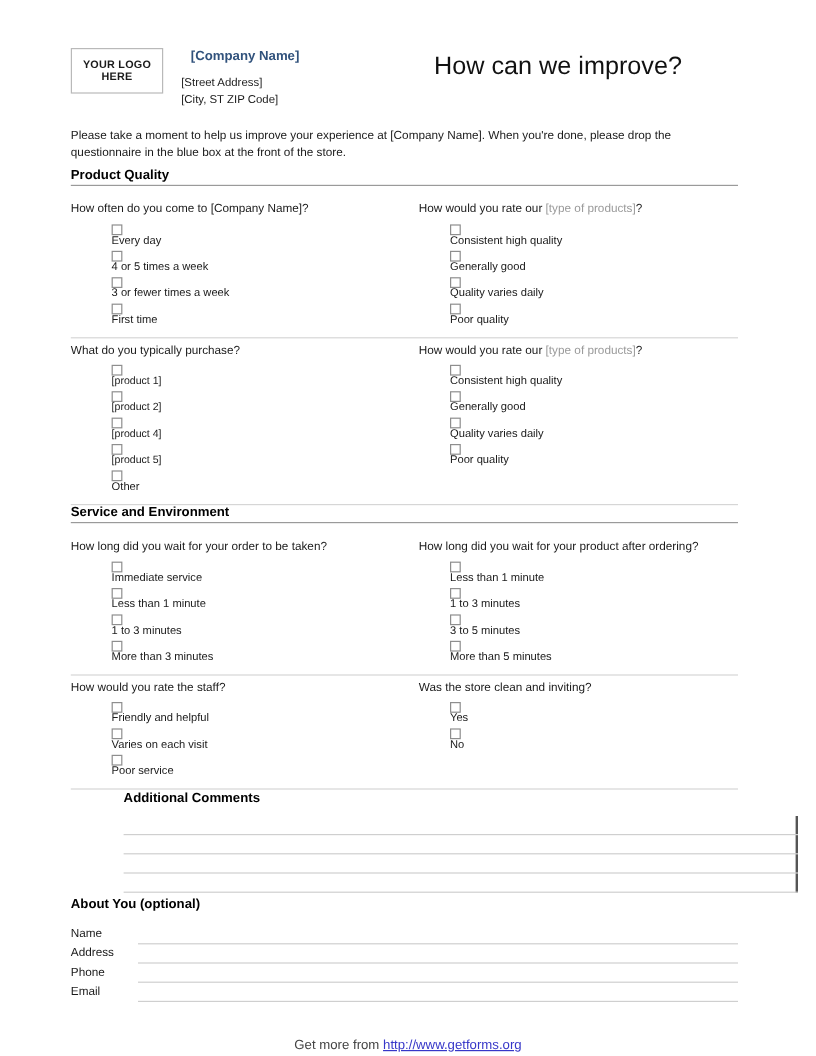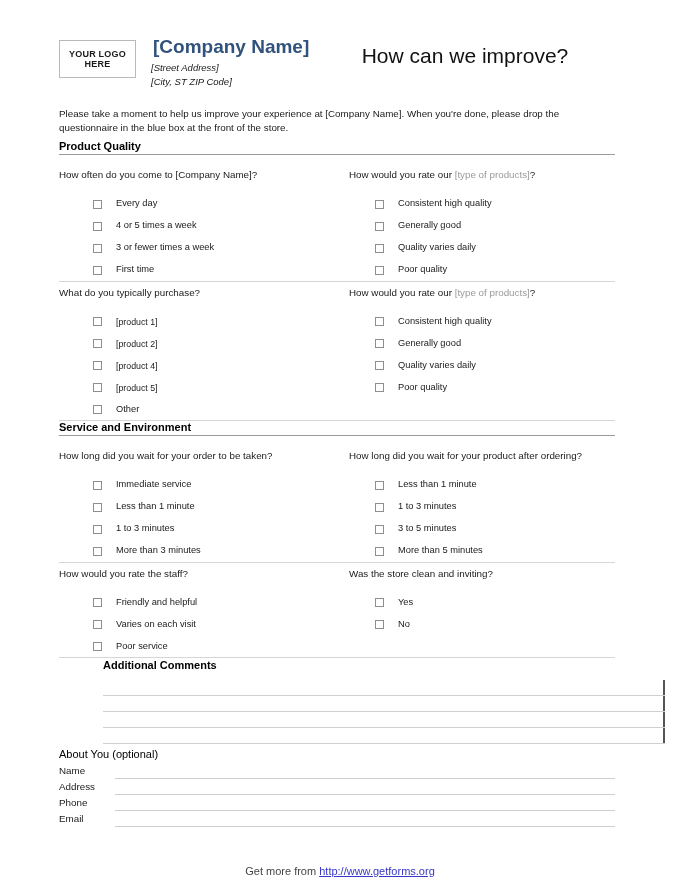--- a/index.html
+++ b/index.html
@@ -49,33 +49,32 @@
     letter-spacing: 0.2px;
     color: #1a1a1a;
     white-space: nowrap;
   }
   .company-block {
     position: absolute;
     left: 92px;
     top: 0;
   }
   .company-name {
-    font-size: 19px;
+    font-size: 11px;
     font-weight: bold;
     color: #31527c;
     line-height: 1.25;
     white-space: nowrap;
-    margin: 2px;
+    margin: 8px;
   }
   .company-addr {
     font-size: 9.5px;
     color: #1a1a1a;
     line-height: 1.55;
     white-space: nowrap;
-    font-style: italic;
   }
   .form-title {
     position: absolute;
     left: 250px;
     top: 11px;
     width: 312px;
     text-align: center;
     font-size: 21px;
     color: #111111;
     white-space: nowrap;
@@ -126,24 +125,25 @@
     font-size: 9.8px;
     color: #1a1a1a;
     line-height: 1.3;
     margin-bottom: 5px;
     white-space: nowrap;
   }
   .qtext .dim { color: #9a9a9a; }
 
   .opt {
     display: flex;
-    align-items: flex-end;
+    align-items: flex-start;
     height: 22px;
     padding-left: 34px;
     box-sizing: border-box;
+    flex-direction: column;
   }
   .qcol.right .opt { padding-left: 26px; }
   .cbox {
     width: 9px;
     height: 9px;
     border: 1px solid #8e8e8e;
     background: #ffffff;
     box-sizing: border-box;
     flex: 0 0 auto;
     margin-right: 14px;
@@ -187,23 +187,23 @@
 
   
   #about-block {
     position: absolute;
     left: 59px;
     top: 748px;
     width: 556px;
   }
   .about-title {
     font-size: 11px;
-    font-weight: normal;
+    font-weight: bold;
     color: #000000;
-    margin: 0 0 3px 0;
+    margin: 0 0 11px 0;
   }
   .field-row {
     display: flex;
     align-items: flex-end;
     height: 16px;
   }
   .field-label {
     width: 56px;
     flex: 0 0 auto;
     font-size: 9.8px;

